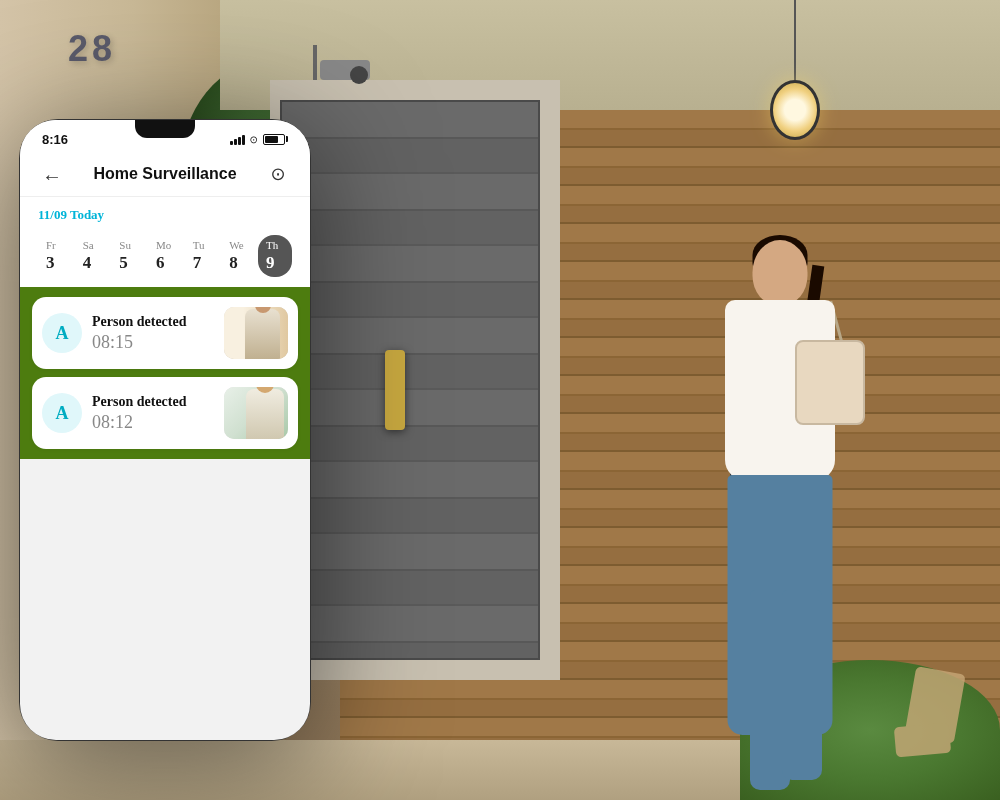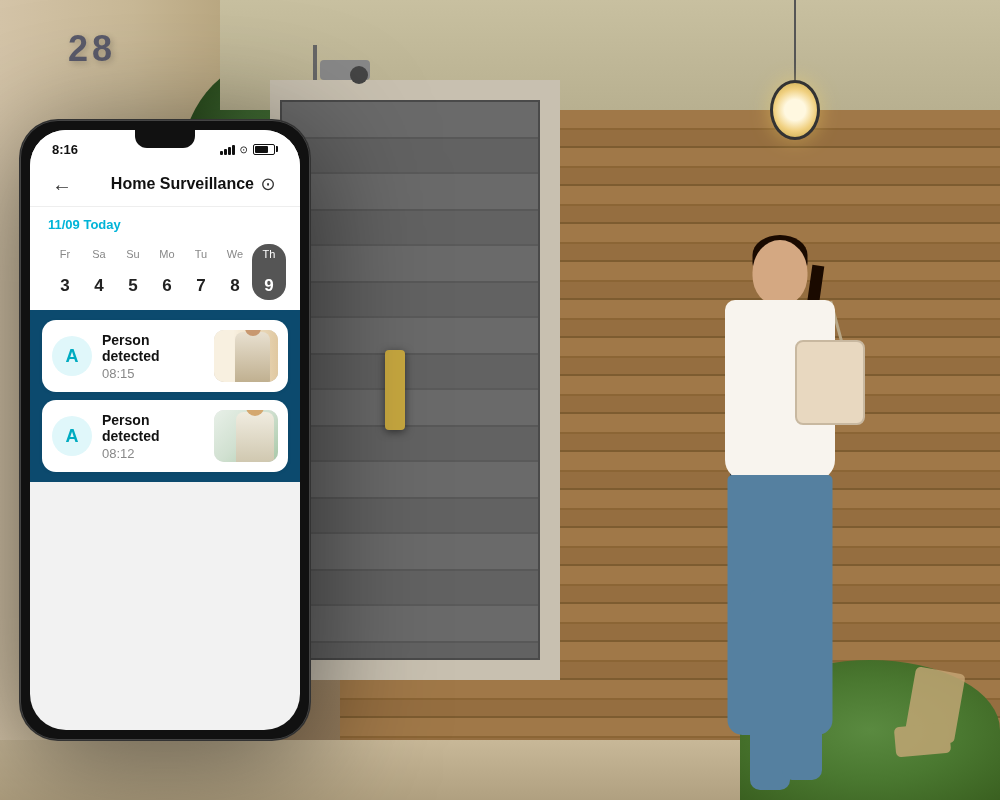--- a/index.html
+++ b/index.html
@@ -319,21 +319,21 @@
       filter: drop-shadow(0 20px 60px rgba(0,0,0,0.55));
       z-index: 10;
     }
 
     .phone-outer {
       position: relative;
       width: 100%;
       height: 100%;
       background: #111;
       border-radius: 38px;
-      padding: 10px;
+      padding: 0;
       box-shadow:
         0 0 0 1px #333,
         inset 0 0 0 1px #444;
     }
 
     .phone-inner {
       width: 100%;
       height: 100%;
       background: #f2f2f2;
       border-radius: 36px;
@@ -421,40 +421,41 @@
       cursor: pointer;
     }
     .back-arrow {
       font-size: 20px;
       color: #333;
       line-height: 1;
     }
 
     .nav-title {
       flex: 1;
-      text-align: right;
+      text-align: center;
       font-size: 16px;
       font-weight: 600;
       color: #111;
     }
 
     .nav-icon-right {
       width: 28px; height: 28px;
       display: flex; align-items: center; justify-content: center;
     }
     .target-icon {
       font-size: 18px;
       color: #333;
     }
 
     
     .app-content {
-      background: #0c4a6e;
+      background: #4d7c0f;
       flex: 1;
       overflow: hidden;
+      font-family: Liberation Serif, serif;
     }
 
     
     .date-header {
       background: #fff;
       padding: 10px 18px 6px;
     }
 
     .date-label {
       font-size: 13px;
@@ -467,22 +468,22 @@
     .day-selector {
       display: flex;
       justify-content: space-between;
       align-items: flex-end;
       padding: 4px 0;
     }
 
     .day-item {
       display: flex;
       flex-direction: column;
-      align-items: center;
-      gap: 16px;
+      align-items: flex-start;
+      gap: 2px;
       padding: 4px 8px;
       border-radius: 16px;
       min-width: 34px;
     }
 
     .day-item.active {
       background: #555;
     }
 
     .day-name {
@@ -562,21 +563,21 @@
     }
 
     .event-title {
       font-size: 14px;
       font-weight: 600;
       color: #111;
       margin-bottom: 2px;
     }
 
     .event-time {
-      font-size: 13px;
+      font-size: 18px;
       color: #888;
     }
 
     .event-thumb {
       width: 64px; height: 52px;
       border-radius: 10px;
       overflow: hidden;
       flex-shrink: 0;
       background: #ddd;
     }

